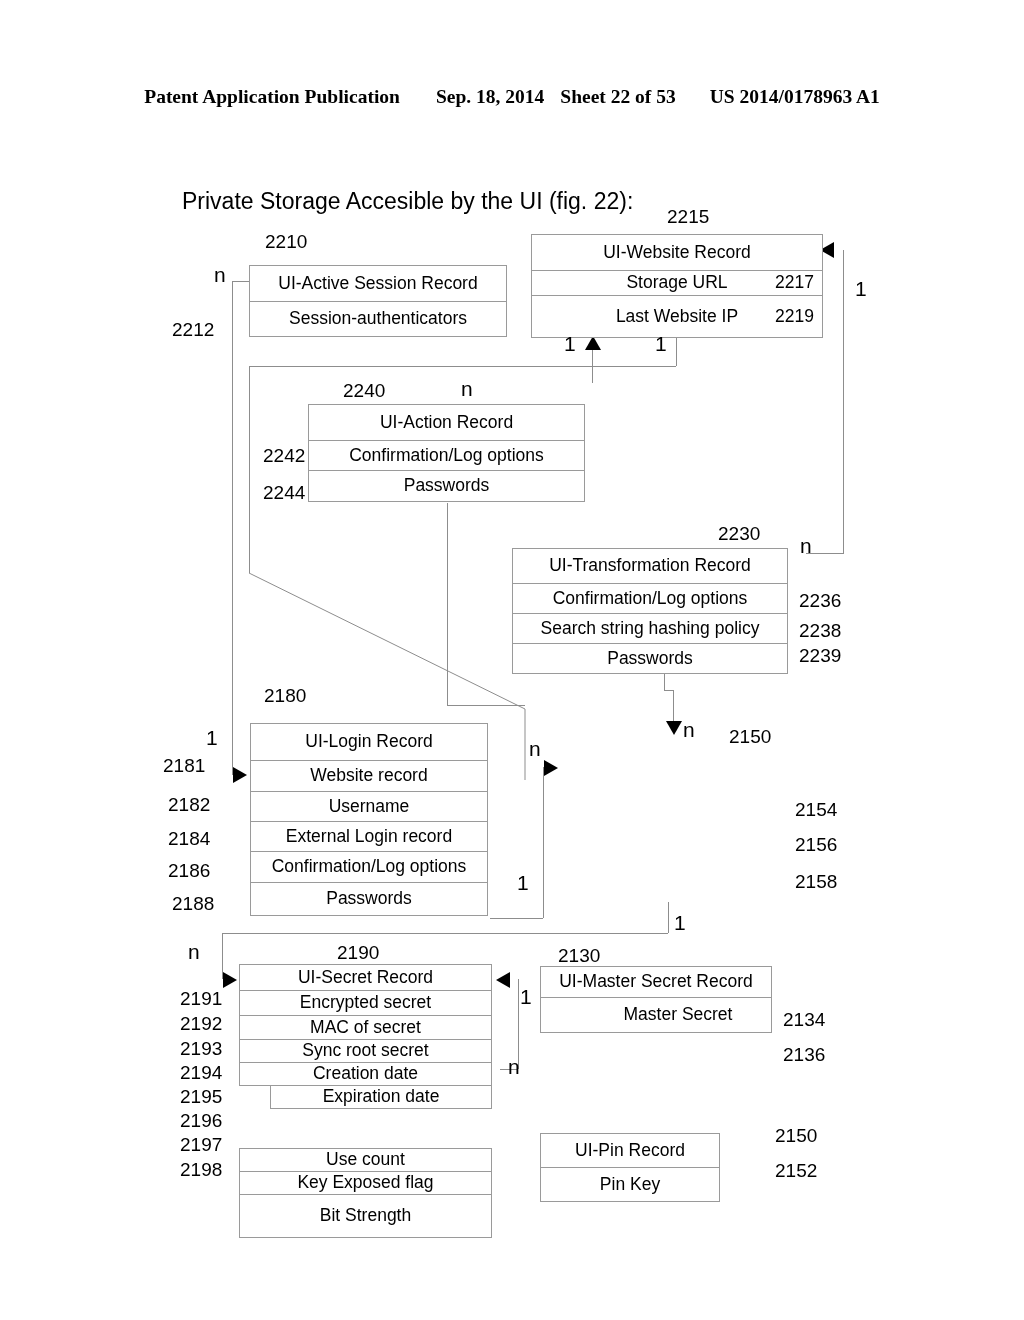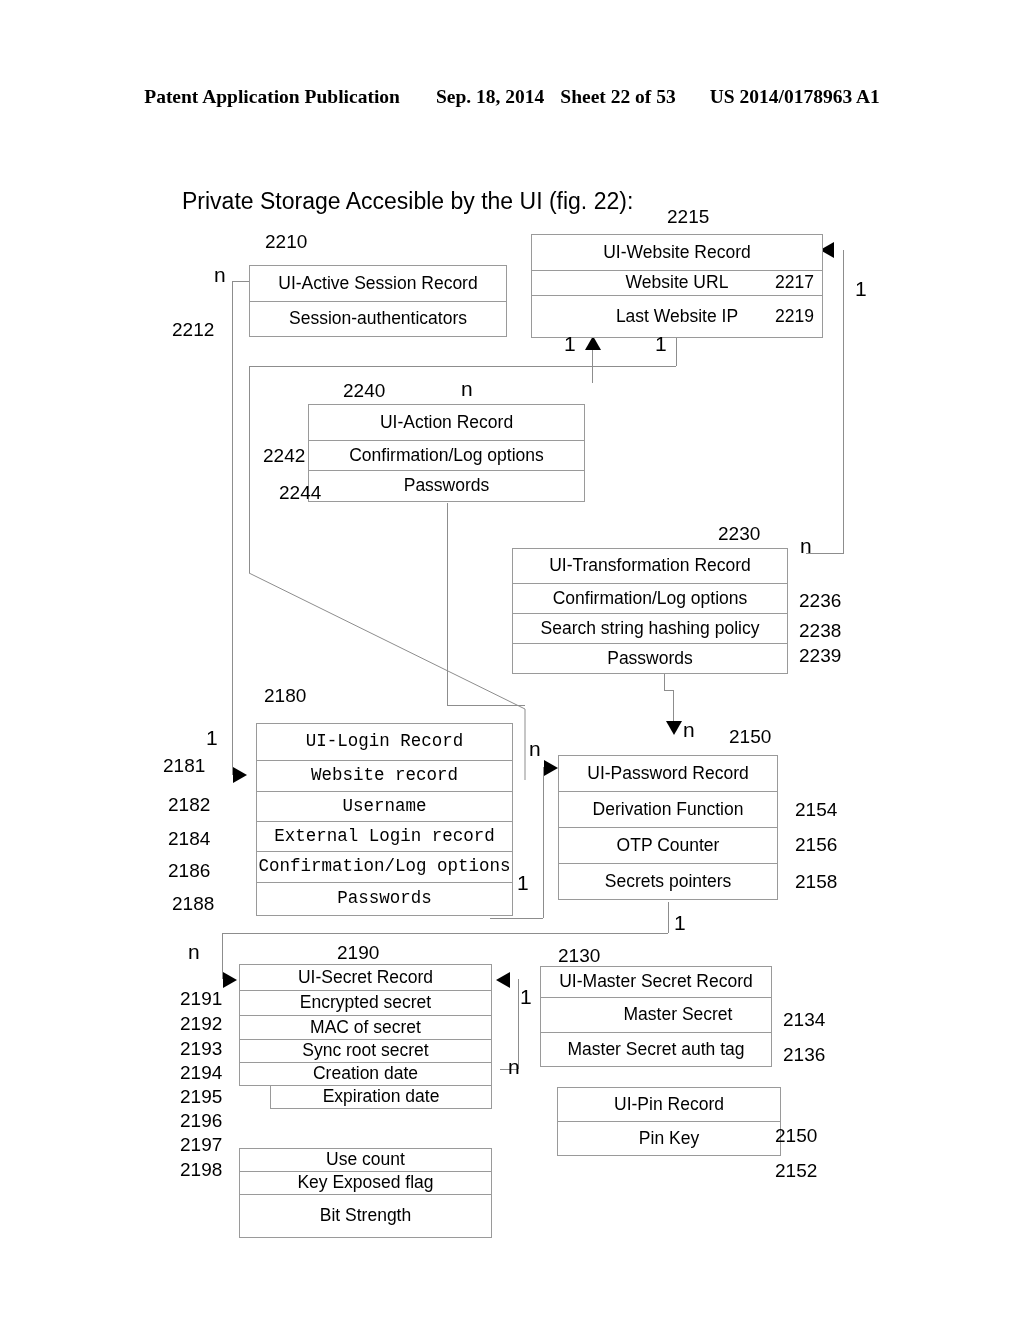--- a/index.html
+++ b/index.html
@@ -198,21 +198,21 @@
   <div class="ref" style="left:265px; top:232px;">2210</div>
   <div class="ref" style="left:172px; top:320px;">2212</div>
   <div class="card" style="left:214px; top:264px;">n</div>
   <div class="card" style="left:206px; top:727px;">1</div>
 
   <div class="box" style="left:531px; top:234px; width:292px;">
     <div class="row" style="height:37px;">
       <span>UI-Website Record</span>
     </div>
     <div class="row" style="height:26px;">
-      <span>Website URL</span>
+      <span>Storage URL</span>
       <span class="innum">2217</span>
     </div>
     <div class="row" style="height:43px;">
       <span>Last Website IP</span>
       <span class="innum">2219</span>
     </div>
   </div>
   <div class="ref" style="left:667px; top:207px;">2215</div>
   <div class="card" style="left:855px; top:278px;">1</div>
   <div class="card" style="left:564px; top:333px;">1</div>
@@ -224,21 +224,21 @@
     </div>
     <div class="row" style="height:31px;">
       <span>Confirmation/Log options</span>
     </div>
     <div class="row" style="height:32px;">
       <span>Passwords</span>
     </div>
   </div>
   <div class="ref" style="left:343px; top:381px;">2240</div>
   <div class="ref" style="left:263px; top:446px;">2242</div>
-  <div class="ref" style="left:263px; top:483px;margin-left:16px;">2244</div>
+  <div class="ref" style="left:263px; top:483px;">2244</div>
   <div class="card" style="left:461px; top:378px;">n</div>
 
   <div class="box" style="left:512px; top:548px; width:276px;">
     <div class="row" style="height:36px;">
       <span>UI-Transformation Record</span>
     </div>
     <div class="row" style="height:31px;">
       <span>Confirmation/Log options</span>
     </div>
     <div class="row" style="height:31px;">
@@ -248,21 +248,21 @@
       <span>Passwords</span>
     </div>
   </div>
   <div class="ref" style="left:718px; top:524px;">2230</div>
   <div class="ref" style="left:799px; top:591px;">2236</div>
   <div class="ref" style="left:799px; top:621px;">2238</div>
   <div class="ref" style="left:799px; top:646px;">2239</div>
   <div class="card" style="left:800px; top:535px;">n</div>
   <div class="card" style="left:683px; top:719px;">n</div>
 
-  <div class="box" style="left:256px; top:723px; width:257px;font-family:Liberation Mono, monospace;">
+  <div class="box" style="left:250px; top:723px; width:238px;">
     <div class="row" style="height:38px;">
       <span>UI-Login Record</span>
     </div>
     <div class="row" style="height:32px;">
       <span>Website record</span>
     </div>
     <div class="row" style="height:31px;">
       <span>Username</span>
     </div>
     <div class="row" style="height:31px;">
@@ -277,34 +277,20 @@
   </div>
   <div class="ref" style="left:264px; top:686px;">2180</div>
   <div class="ref" style="left:163px; top:756px;">2181</div>
   <div class="ref" style="left:168px; top:795px;">2182</div>
   <div class="ref" style="left:168px; top:829px;">2184</div>
   <div class="ref" style="left:168px; top:861px;">2186</div>
   <div class="ref" style="left:172px; top:894px;">2188</div>
   <div class="card" style="left:529px; top:738px;">n</div>
   <div class="card" style="left:517px; top:872px;">1</div>
 
-  <div class="box" style="left:558px; top:755px; width:220px;">
-    <div class="row" style="height:37px;">
-      <span>UI-Password Record</span>
-    </div>
-    <div class="row" style="height:37px;">
-      <span>Derivation Function</span>
-    </div>
-    <div class="row" style="height:37px;">
-      <span>OTP Counter</span>
-    </div>
-    <div class="row" style="height:37px;">
-      <span>Secrets pointers</span>
-    </div>
-  </div>
   <div class="ref" style="left:729px; top:727px;">2150</div>
   <div class="ref" style="left:795px; top:800px;">2154</div>
   <div class="ref" style="left:795px; top:835px;">2156</div>
   <div class="ref" style="left:795px; top:872px;">2158</div>
   <div class="card" style="left:674px; top:912px;">1</div>
 
   <div class="box" style="left:239px; top:964px; width:253px;">
     <div class="row" style="height:27px;">
       <span>UI-Secret Record</span>
     </div>
@@ -346,29 +332,26 @@
   <div class="card" style="left:520px; top:986px;">1</div>
   <div class="card" style="left:508px; top:1056px;">n</div>
 
   <div class="box" style="left:540px; top:966px; width:232px;">
     <div class="row" style="height:32px;">
       <span>UI-Master Secret Record</span>
     </div>
     <div class="row" style="height:36px;padding-left:44px;">
       <span>Master Secret</span>
     </div>
-    <div class="row" style="height:35px;">
-      <span>Master Secret auth tag</span>
-    </div>
   </div>
   <div class="ref" style="left:558px; top:946px;">2130</div>
   <div class="ref" style="left:783px; top:1010px;">2134</div>
   <div class="ref" style="left:783px; top:1045px;">2136</div>
 
-  <div class="box" style="left:540px; top:1087px; width:224px;margin-left:17px;">
+  <div class="box" style="left:540px; top:1133px; width:180px;">
     <div class="row" style="height:35px;">
       <span>UI-Pin Record</span>
     </div>
     <div class="row" style="height:35px;">
       <span>Pin Key</span>
     </div>
   </div>
   <div class="ref" style="left:775px; top:1126px;">2150</div>
   <div class="ref" style="left:775px; top:1161px;">2152</div>
 

